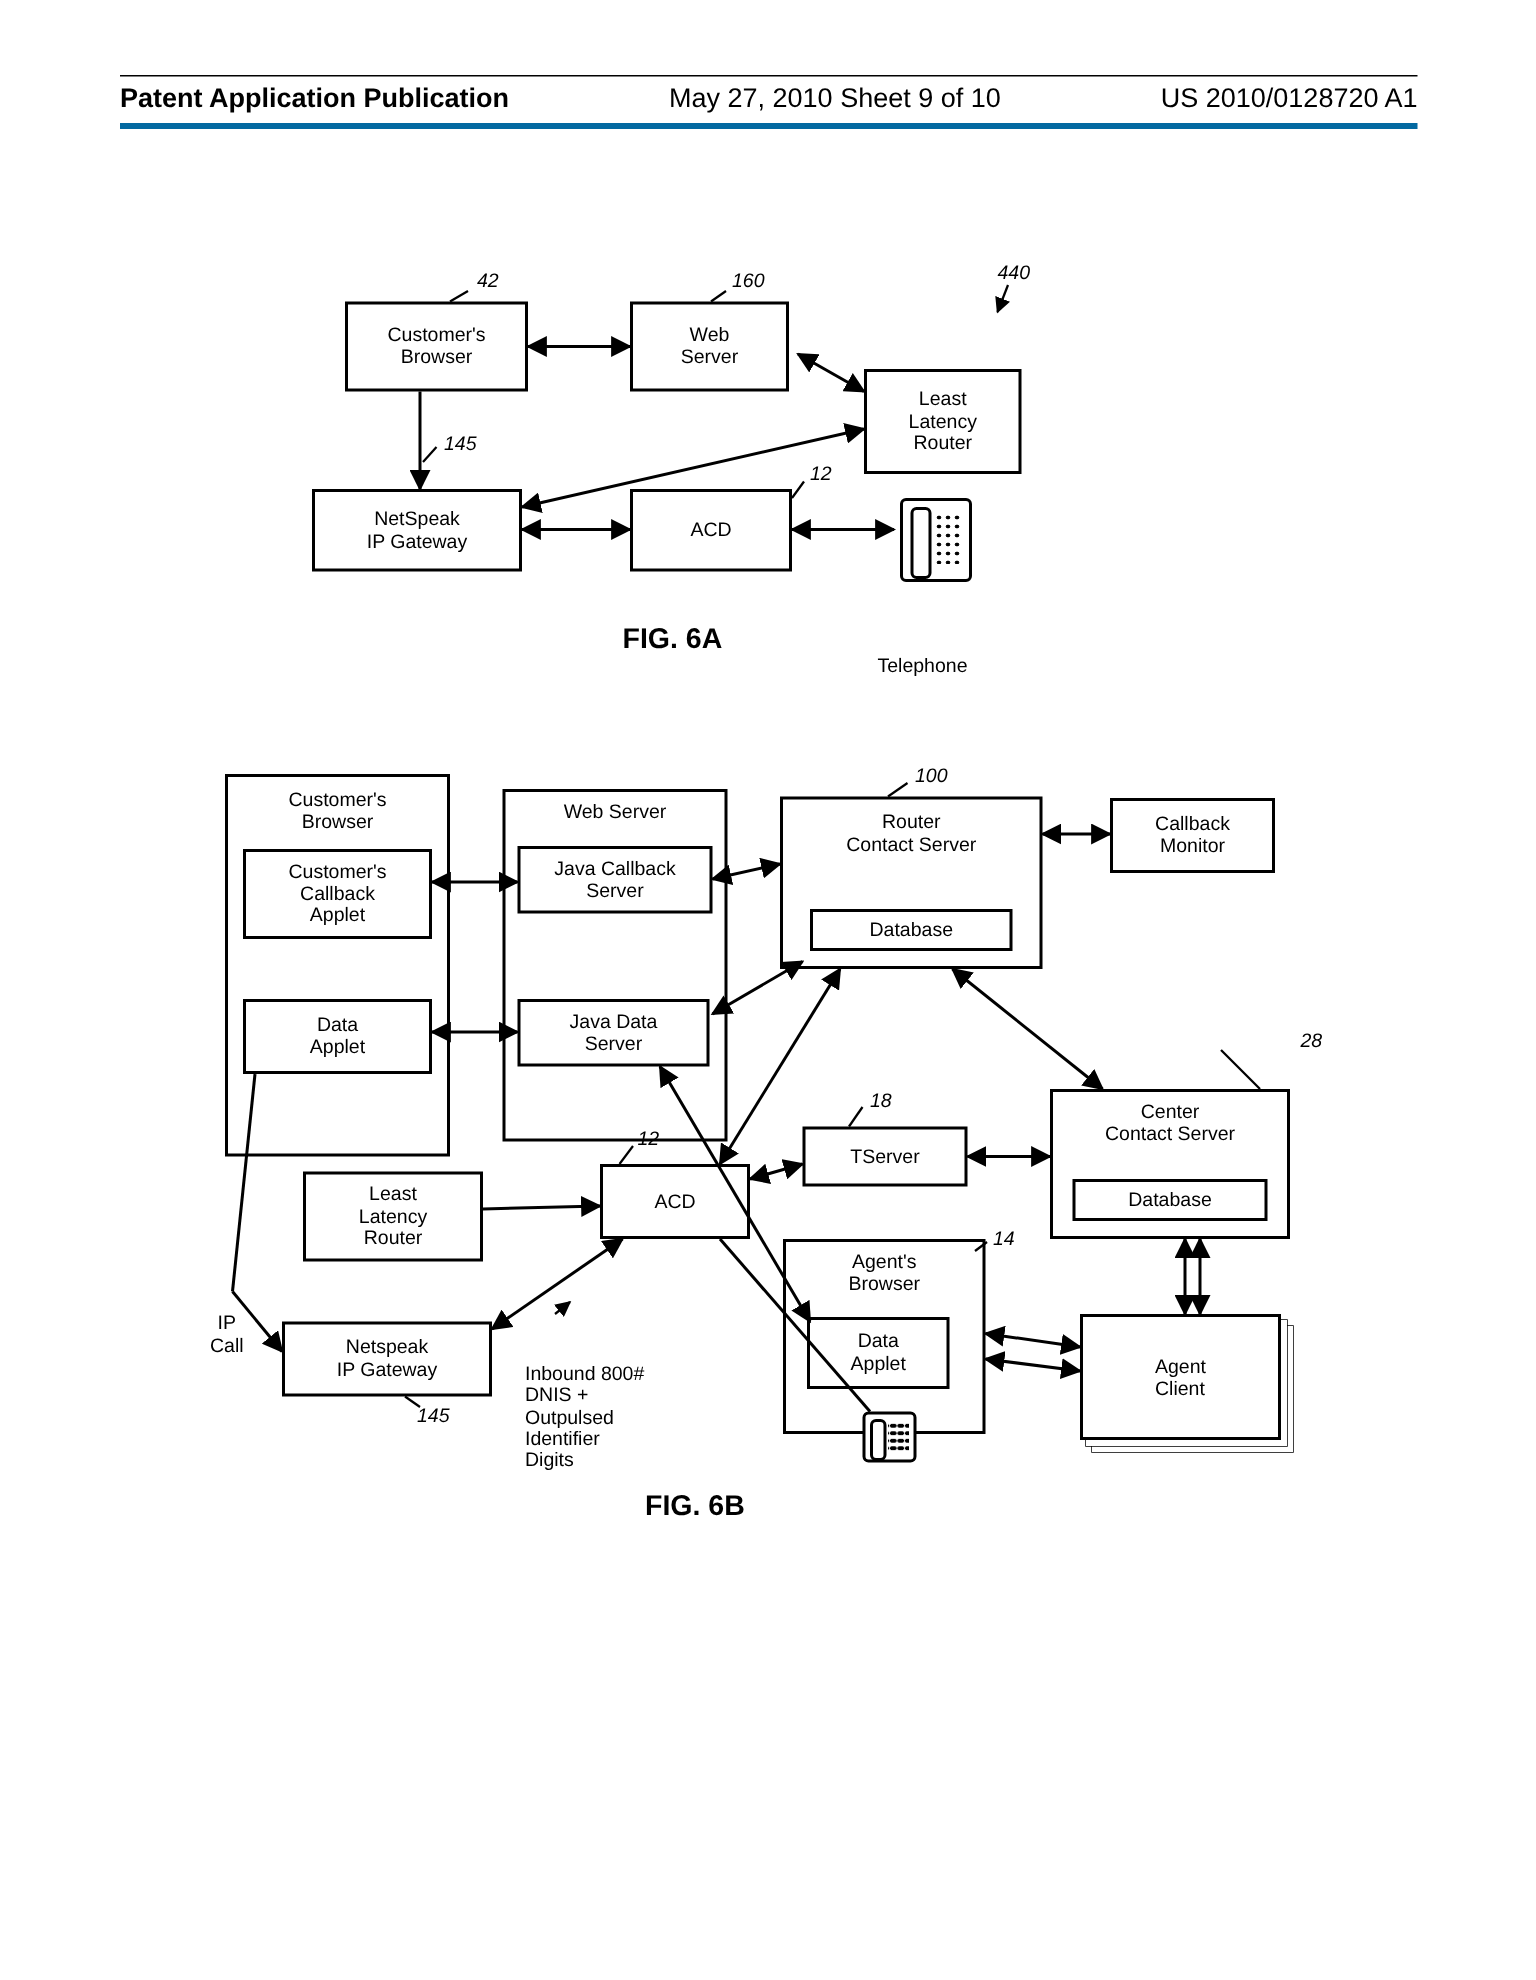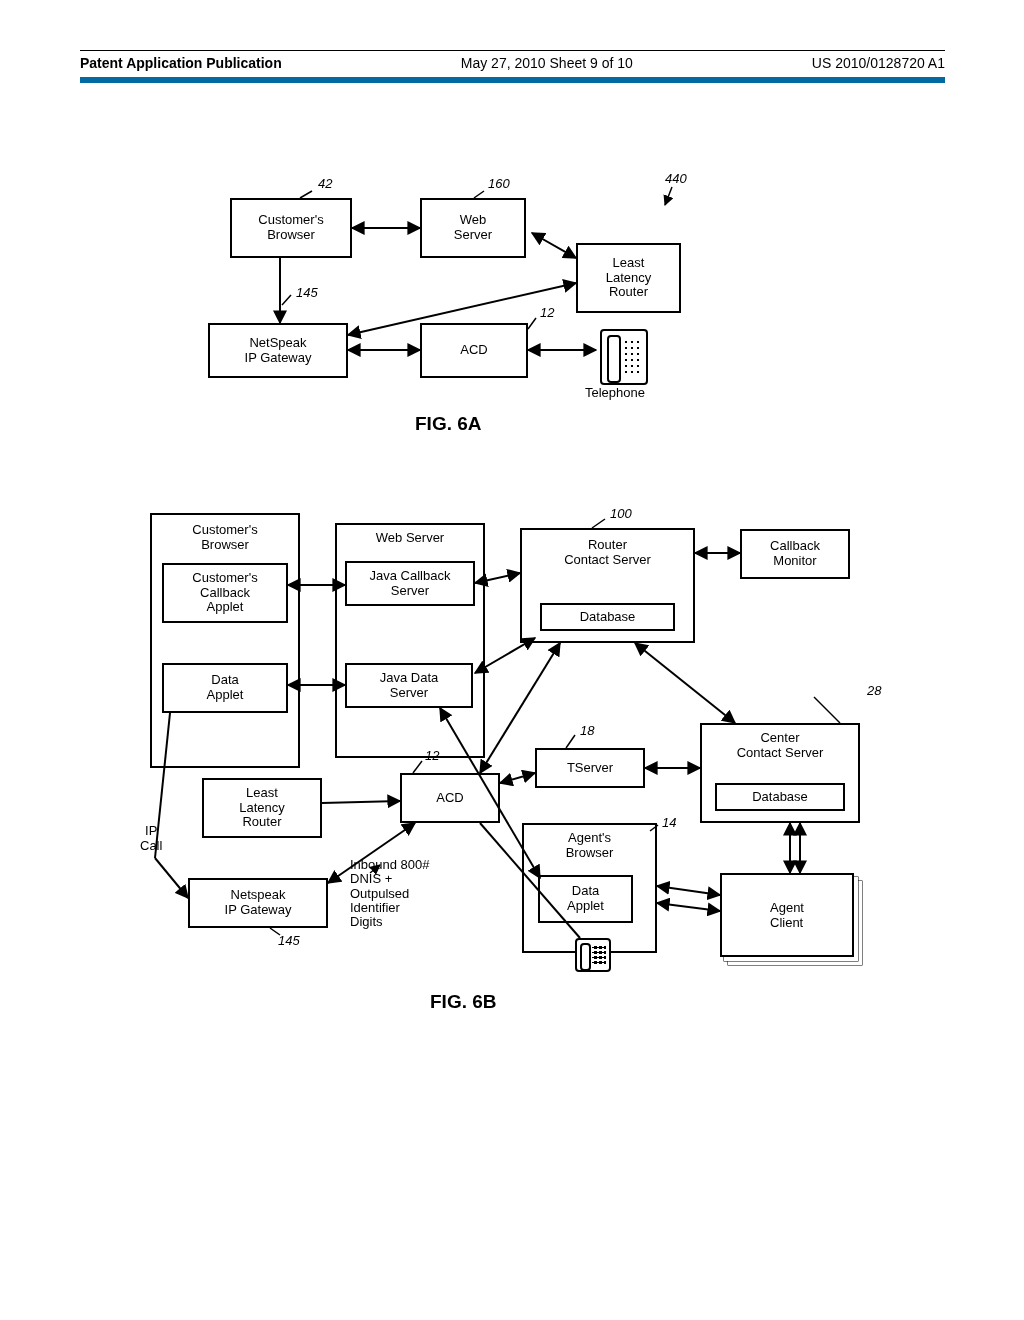--- a/index.html
+++ b/index.html
@@ -18,22 +18,22 @@
     left: 80px;
     top: 50px;
     width: 865px;
     height: 1220px;
     border-top: 1px solid #000;
   }
   .header-row {
     display: flex;
     justify-content: space-between;
     padding: 4px 0 6px 0;
-    border-bottom: 6px solid #0369a1;
-    font-size: 14px;
+    border-bottom: 4px solid #0369a1;
+    font-size: 18px;
   }
   .header-left { font-weight: bold; }
   .header-mid { }
   .header-right { }
   .canvas {
     position: relative;
     width: 100%;
     height: 1150px;
   }
   .box {
@@ -102,20 +102,21 @@
   .phone.small::after { right:3px; top:5px; width:14px; height:20px; background-size:5px 5px; }
   .agent-monitor {
     position: absolute;
     border: 2px solid #000;
     box-shadow: 4px 4px 0 #fff, 4px 4px 0 0.5px #000,
                 8px 8px 0 #fff, 8px 8px 0 0.5px #000;
   }
   .free {
     position: absolute;
     font-size: 13px;
+    margin-top: 48px;
   }
 </style>
 </head>
 <body>
 
 <div class="page">
   <div class="header-row">
     <span class="header-left">Patent Application Publication</span>
     <span class="header-mid">May 27, 2010  Sheet 9 of 10</span>
     <span class="header-right">US 2010/0128720 A1</span>

